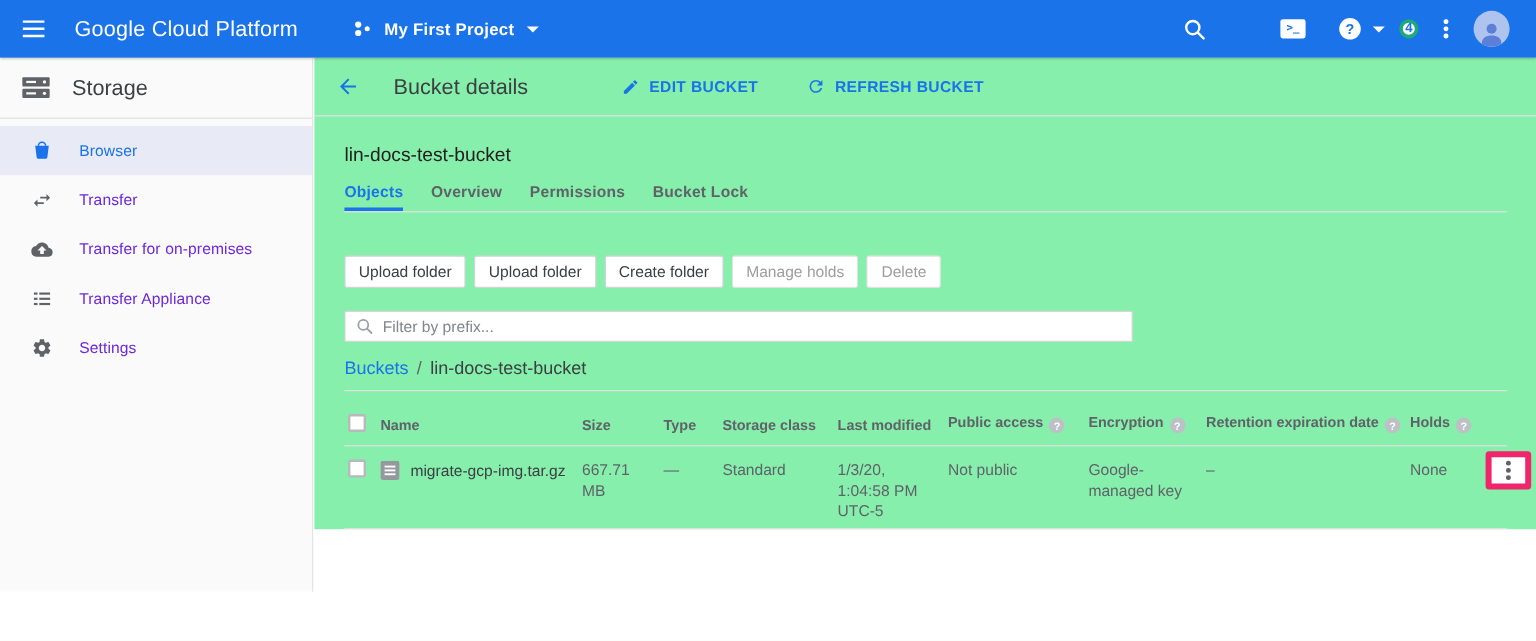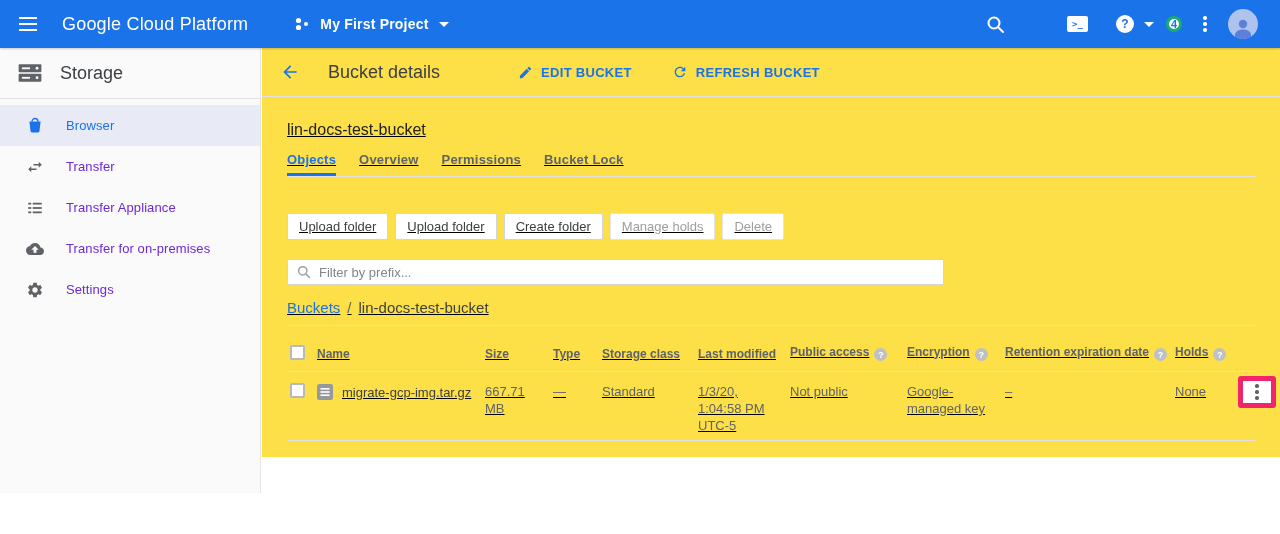--- a/index.html
+++ b/index.html
@@ -40,32 +40,32 @@
                     border-bottom:1px solid #e2e2e2; }
   .sidebar-title { margin-left:17px; font-size:18px; color:#3c4043; }
   .nav { padding-top:6px; }
   .nav-item { height:41px; display:flex; align-items:center; padding-left:26px;
               font-size:13px; color:#6d28d9; cursor:pointer; }
   .nav-item .nicon { width:20px; display:flex; align-items:center; }
   .nav-item .nlabel { margin-left:20px; letter-spacing:.1px; }
   .nav-item.active { background:#e8eaf6; color:#1a73e8; }
 
   
-  .main { position:absolute; top:48px; left:262px; width:1018px; background:#fde047; }
+  .main { position:absolute; top:48px; left:262px; width:1018px; background:#86efac; }
   .page-header { height:49px; border-bottom:1px solid #e0e0e0; display:flex; align-items:center;
                  padding-left:18px; }
   .back-btn { width:22px; height:22px; display:flex; align-items:center; cursor:pointer; }
   .page-title { margin-left:26px; font-size:18px; color:#3c4043; }
   .hdr-action { display:flex; align-items:center; gap:8px; color:#1a73e8; font-size:13px;
                 font-weight:700; letter-spacing:.3px; cursor:pointer; background:none; border:none;
                 font-family:"Liberation Sans", sans-serif; }
   .hdr-action.edit { margin-left:78px; }
   .hdr-action.refresh { margin-left:40px; }
 
-  .content { padding:0 24px 16px 25px;text-decoration:underline; }
+  .content { padding:0 24px 0 25px; }
   .bucket-name { margin-top:24px; font-size:16px; font-weight:400; color:#212121; }
 
   .tabbar { display:flex; margin-top:13px; border-bottom:1px solid #e0e0e0; }
   .tab { font-size:13px; font-weight:700; color:#5f6368; padding-bottom:9px; margin-right:23px;
          letter-spacing:.2px; cursor:pointer; }
   .tab.active { color:#1a73e8; box-shadow:inset 0 -3px 0 0 #1a73e8; }
 
   .toolbar { margin-top:36px; display:flex; gap:7px; }
   .btn { height:27px; padding:0 11px; background:#fff; border:1px solid #d2d4d7; border-radius:2px;
          font-size:13px; color:#3c4043; display:flex; align-items:center; cursor:pointer;
@@ -197,39 +197,39 @@
       <span class="nicon">
         <svg width="18" height="18" viewBox="0 0 24 24">
             <path fill="#5f6368" d="M6.99 11L3 15l3.99 4v-3H14v-2H6.99v-3zM21 9l-3.99-4v3H10v2h7.01v3L21 9z"></path>
           </svg>
       </span>
       <span class="nlabel">Transfer</span>
     </div>
     <div class="nav-item">
       <span class="nicon">
         <svg width="18" height="18" viewBox="0 0 24 24">
+            <path fill="#5f6368" d="M19.35 10.04C18.67 6.59 15.64 4 12 4 9.11 4 6.6 5.64 5.35 8.04 2.34 8.36 0 10.91 0 14c0 3.31 2.69 6 6 6h13c2.76 0 5-2.24 5-5 0-2.64-2.05-4.78-4.65-4.96zM14 13v4h-4v-4H7l5-5 5 5h-3z"></path>
+          </svg>
+      </span>
+      <span class="nlabel">Transfer for on-premises</span>
+    </div>
+    <div class="nav-item">
+      <span class="nicon">
+        <svg width="18" height="18" viewBox="0 0 24 24">
             <g fill="#5f6368">
               <rect x="3" y="5" width="4" height="2.4"></rect>
               <rect x="9" y="5" width="12" height="2.4"></rect>
               <rect x="3" y="10.8" width="4" height="2.4"></rect>
               <rect x="9" y="10.8" width="12" height="2.4"></rect>
               <rect x="3" y="16.6" width="4" height="2.4"></rect>
               <rect x="9" y="16.6" width="12" height="2.4"></rect>
             </g>
           </svg>
       </span>
       <span class="nlabel">Transfer Appliance</span>
-    </div>
-    <div class="nav-item">
-      <span class="nicon">
-        <svg width="18" height="18" viewBox="0 0 24 24">
-            <path fill="#5f6368" d="M19.35 10.04C18.67 6.59 15.64 4 12 4 9.11 4 6.6 5.64 5.35 8.04 2.34 8.36 0 10.91 0 14c0 3.31 2.69 6 6 6h13c2.76 0 5-2.24 5-5 0-2.64-2.05-4.78-4.65-4.96zM14 13v4h-4v-4H7l5-5 5 5h-3z"></path>
-          </svg>
-      </span>
-      <span class="nlabel">Transfer for on-premises</span>
     </div>
     <div class="nav-item">
       <span class="nicon">
         <svg width="18" height="18" viewBox="0 0 24 24">
             <path fill="#5f6368" d="M19.14 12.94c.04-.3.06-.61.06-.94 0-.32-.02-.64-.07-.94l2.03-1.58c.18-.14.23-.41.12-.61l-1.92-3.32c-.12-.22-.37-.29-.59-.22l-2.39.96c-.5-.38-1.03-.7-1.62-.94l-.36-2.54c-.04-.24-.24-.41-.48-.41h-3.84c-.24 0-.43.17-.47.41l-.36 2.54c-.59.24-1.13.57-1.62.94l-2.39-.96c-.22-.08-.47 0-.59.22L2.74 8.87c-.12.21-.08.47.12.61l2.03 1.58c-.05.3-.09.63-.09.94s.02.64.07.94l-2.03 1.58c-.18.14-.23.41-.12.61l1.92 3.32c.12.22.37.29.59.22l2.39-.96c.5.38 1.03.7 1.62.94l.36 2.54c.05.24.24.41.48.41h3.84c.24 0 .44-.17.47-.41l.36-2.54c.59-.24 1.13-.56 1.62-.94l2.39.96c.22.08.47 0 .59-.22l1.92-3.32c.12-.22.07-.47-.12-.61l-2.01-1.58zM12 15.6c-1.98 0-3.6-1.62-3.6-3.6s1.62-3.6 3.6-3.6 3.6 1.62 3.6 3.6-1.62 3.6-3.6 3.6z"></path>
           </svg>
       </span>
       <span class="nlabel">Settings</span>
     </div>
   </div>

